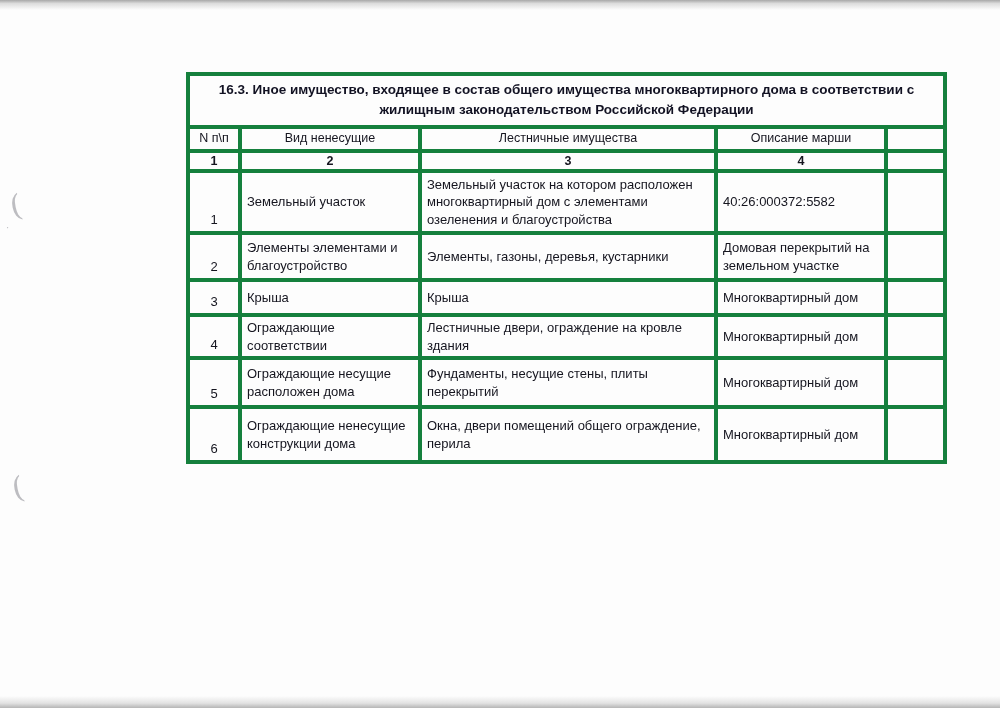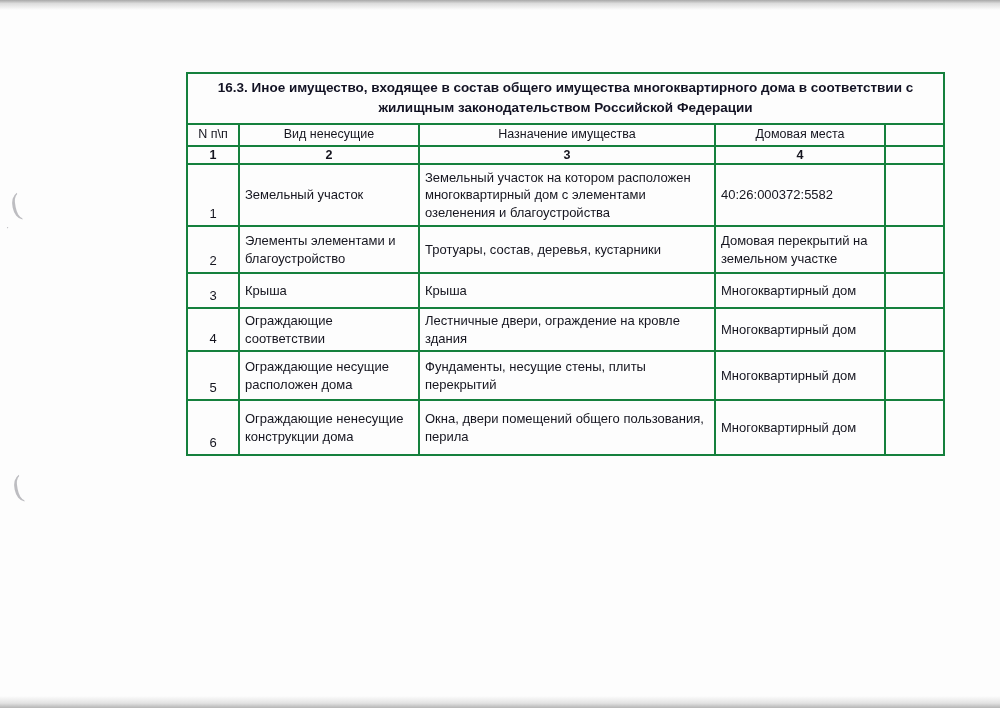--- a/index.html
+++ b/index.html
@@ -45,21 +45,21 @@
     position: absolute;
     left: 186px;
     top: 72px;
     width: 757px;
     border-collapse: collapse;
     table-layout: fixed;
     color: #15151f;
     border: 2px solid #1c1c1c;
   }
   .doc-table td {
-    border: 2px solid #15803d;
+    border: 4px solid #15803d;
     font-size: 13px;
     line-height: 1.32;
     padding: 1px 5px;
     overflow: hidden;
     vertical-align: middle;
     margin-left: 20px;
   }
   .doc-table col.c-num   { width: 52px; }
   .doc-table col.c-type  { width: 180px; }
   .doc-table col.c-purp  { width: 296px; }
@@ -123,43 +123,43 @@
       <col class="c-loc">
       <col class="c-empty">
   </colgroup>
   <tbody>
     <tr class="title-row">
       <td class="title-cell" colspan="5">16.3. Иное имущество, входящее в состав общего имущества многоквартирного дома в соответствии с жилищным законодательством Российской Федерации</td>
     </tr>
     <tr class="header-row">
       <td>N п\п</td>
       <td>Вид ненесущие</td>
-      <td>Назначение имущества</td>
-      <td>Домовая места</td>
+      <td>Лестничные имущества</td>
+      <td>Описание марши</td>
       <td></td>
     </tr>
     <tr class="colnum-row">
       <td>1</td>
       <td>2</td>
       <td>3</td>
       <td>4</td>
       <td></td>
     </tr>
 
     <tr class="data-row row-1">
       <td class="num">1</td>
       <td class="type">Земельный участок</td>
       <td class="purpose">Земельный участок на котором расположен многоквартирный дом с элементами озеленения и благоустройства</td>
       <td class="location">40:26:000372:5582</td>
       <td class="empty"></td>
     </tr>
     <tr class="data-row row-2">
       <td class="num">2</td>
       <td class="type">Элементы элементами и благоустройство</td>
-      <td class="purpose">Тротуары, состав, деревья, кустарники</td>
+      <td class="purpose">Элементы, газоны, деревья, кустарники</td>
       <td class="location">Домовая перекрытий на земельном участке</td>
       <td class="empty"></td>
     </tr>
     <tr class="data-row row-3">
       <td class="num">3</td>
       <td class="type">Крыша</td>
       <td class="purpose">Крыша</td>
       <td class="location">Многоквартирный дом</td>
       <td class="empty"></td>
     </tr>
@@ -173,18 +173,18 @@
     <tr class="data-row row-5">
       <td class="num">5</td>
       <td class="type">Ограждающие несущие расположен дома</td>
       <td class="purpose">Фундаменты, несущие стены, плиты перекрытий</td>
       <td class="location">Многоквартирный дом</td>
       <td class="empty"></td>
     </tr>
     <tr class="data-row row-6">
       <td class="num">6</td>
       <td class="type">Ограждающие ненесущие конструкции дома</td>
-      <td class="purpose">Окна, двери помещений общего пользования, перила</td>
+      <td class="purpose">Окна, двери помещений общего ограждение, перила</td>
       <td class="location">Многоквартирный дом</td>
       <td class="empty"></td>
     </tr>
   </tbody>
 </table>
 
 </body></html>

